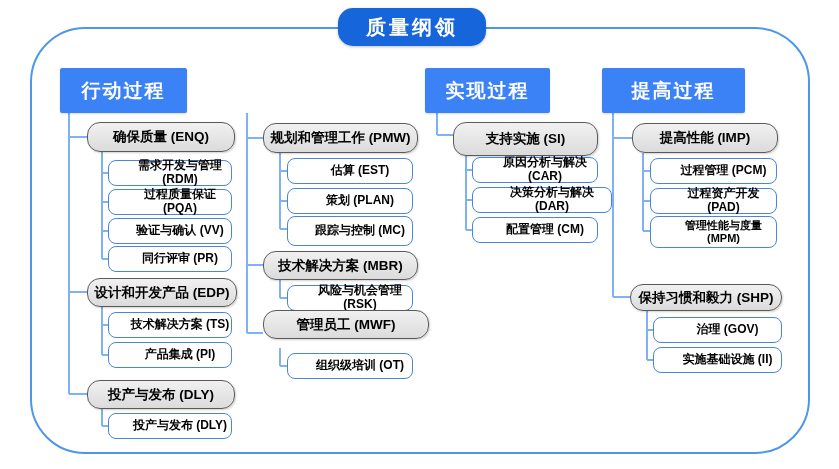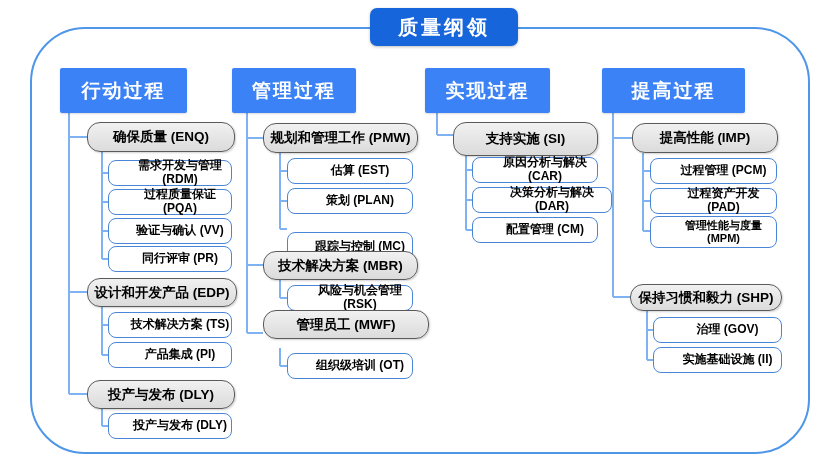--- a/index.html
+++ b/index.html
@@ -4,22 +4,22 @@
 <style>
   html,body{margin:0;padding:0;background:#fff;}
   body{width:839px;height:469px;position:relative;overflow:hidden;
        font-family:"Liberation Sans","DejaVu Sans",sans-serif;}
   .canvas{position:absolute;left:0;top:0;width:839px;height:469px;}
   .frame{position:absolute;left:30px;top:27px;width:780px;height:427px;
          border:2px solid #4E97E8;border-radius:55px;box-sizing:border-box;background:#fff;}
   svg.wires{position:absolute;left:0;top:0;width:839px;height:469px;z-index:1;}
   .node{position:absolute;box-sizing:border-box;display:flex;align-items:center;justify-content:center;
         text-align:center;font-weight:bold;color:#000;z-index:2;white-space:pre-line;line-height:1.15;}
-  .root{background:#1765DB;color:#fff;border-radius:7px;font-size:20px;letter-spacing:3px;z-index:3;
-        box-shadow:0 1px 3px rgba(0,0,0,.25);margin-left:32px;}
+  .root{background:#1765DB;color:#fff;border-radius:15px;font-size:20px;letter-spacing:3px;z-index:3;
+        box-shadow:0 1px 3px rgba(0,0,0,.25);}
   .branch{background:#3b82f6;color:#fff;border-radius:2px;font-size:19px;letter-spacing:2px;
           box-shadow:0 1px 2px rgba(0,0,0,.15);}
   .group{background:linear-gradient(180deg,#F1F1F1,#DBDBDB);border:1.5px solid #5A5A5A;
          border-radius:13px;font-size:13.5px;box-shadow:1px 1px 2px rgba(0,0,0,.18);}
   .leaf{background:#fff;border:1.5px solid #4A86D8;border-radius:8px;font-size:12px;padding-left:20px;}
   .mpm{font-size:11px;}
 </style>
 </head>
 <body>
 
@@ -50,25 +50,24 @@
   <div class="node leaf" style="left:108px;top:160px;width:124px;height:26px">需求开发与管理 (RDM)</div>
   <div class="node leaf" style="left:108px;top:189px;width:124px;height:26px">过程质量保证 (PQA)</div>
   <div class="node leaf" style="left:108px;top:218px;width:124px;height:26px">验证与确认 (VV)</div>
   <div class="node leaf" style="left:108px;top:246px;width:124px;height:26px">同行评审 (PR)</div>
   <div class="node group" style="left:87px;top:278px;width:150px;height:29px">设计和开发产品 (EDP)</div>
   <div class="node leaf" style="left:108px;top:312px;width:124px;height:26px">技术解决方案 (TS)</div>
   <div class="node leaf" style="left:108px;top:342px;width:124px;height:26px">产品集成 (PI)</div>
   <div class="node group" style="left:87px;top:380px;width:148px;height:29px">投产与发布 (DLY)</div>
   <div class="node leaf" style="left:108px;top:413px;width:124px;height:26px">投产与发布 (DLY)</div>
 
-  <div class="node branch" style="left:232px;top:68px;width:124px;height:45px">管理过程</div>
   <div class="node group" style="left:263px;top:123px;width:155px;height:30px">规划和管理工作 (PMW)</div>
   <div class="node leaf" style="left:287px;top:158px;width:126px;height:26px">估算 (EST)</div>
   <div class="node leaf" style="left:287px;top:188px;width:126px;height:26px">策划 (PLAN)</div>
-  <div class="node leaf" style="left:287px;top:232px;width:126px;height:30px">跟踪与控制 (MC)</div>
+  <div class="node leaf" style="left:287px;top:216px;width:126px;height:30px">跟踪与控制 (MC)</div>
   <div class="node group" style="left:263px;top:251px;width:155px;height:29px">技术解决方案 (MBR)</div>
   <div class="node leaf" style="left:287px;top:285px;width:126px;height:26px">风险与机会管理 (RSK)</div>
   <div class="node group" style="left:263px;top:310px;width:166px;height:29px">管理员工 (MWF)</div>
   <div class="node leaf" style="left:287px;top:353px;width:126px;height:26px">组织级培训 (OT)</div>
 
   <div class="node branch" style="left:425px;top:68px;width:125px;height:45px">实现过程</div>
   <div class="node group" style="left:453px;top:122px;width:145px;height:34px">支持实施 (SI)</div>
   <div class="node leaf" style="left:472px;top:157px;width:126px;height:26px">原因分析与解决 (CAR)</div>
   <div class="node leaf" style="left:472px;top:187px;width:140px;height:26px">决策分析与解决 (DAR)</div>
   <div class="node leaf" style="left:472px;top:217px;width:126px;height:26px">配置管理 (CM)</div>

